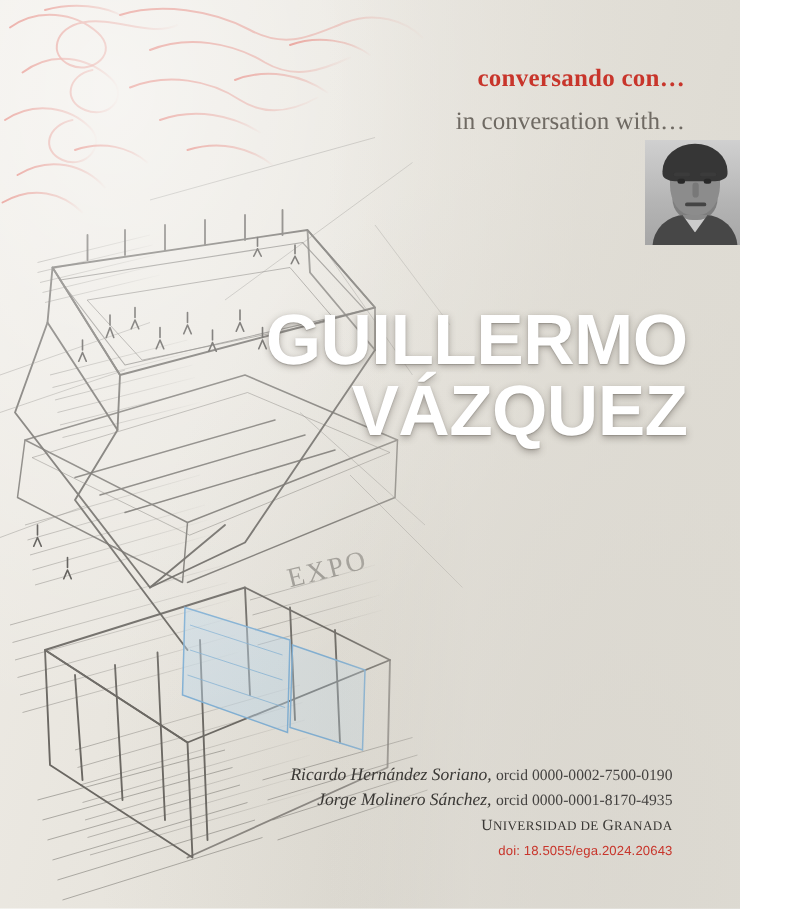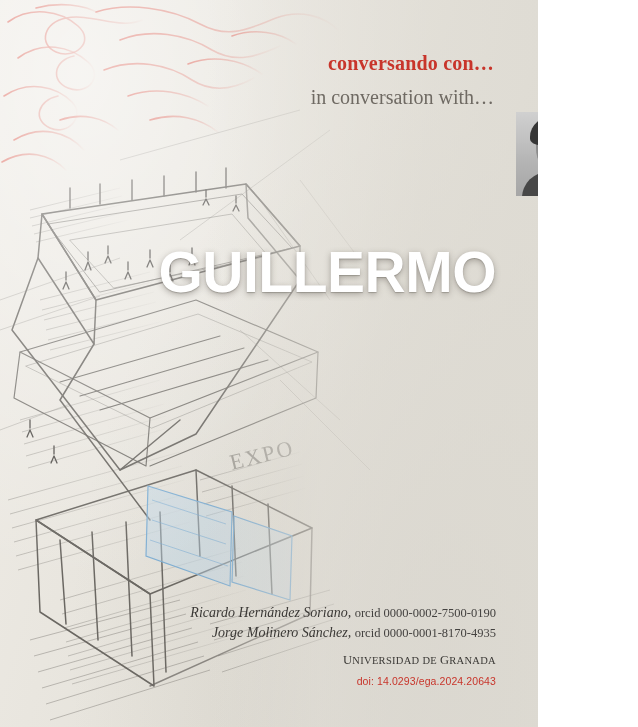--- a/index.html
+++ b/index.html
@@ -5,21 +5,21 @@
   html, body {
     margin: 0;
     padding: 0;
     background: #ffffff;
   }
   body {
     font-family: "Liberation Sans", sans-serif;
   }
   .page {
     position: relative;
-    width: 538px;
+    width: 592px;
     height: 727px;
     overflow: hidden;
     background: linear-gradient(105deg, #efece6 0%, #e9e6df 30%, #e4e1d9 55%, #dedbd3 75%, #d8d5cd 100%);
   }
   
   .sketch {
     position: absolute;
     left: 0; top: 0;
     width: 638px;
     height: 727px;
@@ -164,21 +164,21 @@
     line-height: 1.0;
     letter-spacing: -0.5px;
     text-shadow: 0 2px 6px rgba(90,85,78,0.45), 0 1px 1px rgba(90,85,78,0.35);
     margin-left: 21px;
   }
   .title .line { display: block; }
 
   
   .authors {
     position: absolute;
-    right: 42px;
+    right: 54px;
     bottom: 40px;
     text-align: right;
     color: #3c3a37;
   }
   .author-row {
     font-family: "Liberation Serif", serif;
     font-size: 14px;
     line-height: 1.38;
     color: #3a3835;
   }
@@ -188,21 +188,21 @@
   .author-orcid {
     font-style: normal;
     font-size: 12.5px;
     color: #444240;
   }
   .affiliation {
     font-family: "Liberation Serif", serif;
     font-size: 12.5px;
     letter-spacing: 0.3px;
     color: #3a3835;
-    margin-top: 11px;
+    margin-top: 3px;
   }
   .affiliation .small-caps {
     font-size: 10.5px;
   }
   .doi {
     margin-top: 7px;
     font-family: "Liberation Sans", sans-serif;
     font-size: 10.5px;
     color: #c8352b;
     letter-spacing: 0.1px;
@@ -342,30 +342,31 @@
     <div class="brow-l"></div>
     <div class="brow-r"></div>
     <div class="eye-l"></div>
     <div class="eye-r"></div>
     <div class="nose"></div>
     <div class="mouth"></div>
   </div>
 
   <h1 class="title">
     <span class="line">GUILLERMO</span>
+    <span class="line">VÁZQUEZ</span>
   </h1>
 
   <div class="authors">
     <div class="author-row">
       <span class="author-name">Ricardo Hernández Soriano,</span>
       <span class="author-orcid">orcid 0000-0002-7500-0190</span>
     </div>
     <div class="author-row">
       <span class="author-name">Jorge Molinero Sánchez,</span>
       <span class="author-orcid">orcid 0000-0001-8170-4935</span>
     </div>
     <div class="affiliation">
       <span>U</span><span class="small-caps">NIVERSIDAD DE </span><span>G</span><span class="small-caps">RANADA</span>
     </div>
-    <div class="doi">doi: 14.0293/ega.2024.20643</div>
+    <div class="doi">doi: 18.5055/ega.2024.20643</div>
   </div>
 
 </div>
 
 </body></html>

